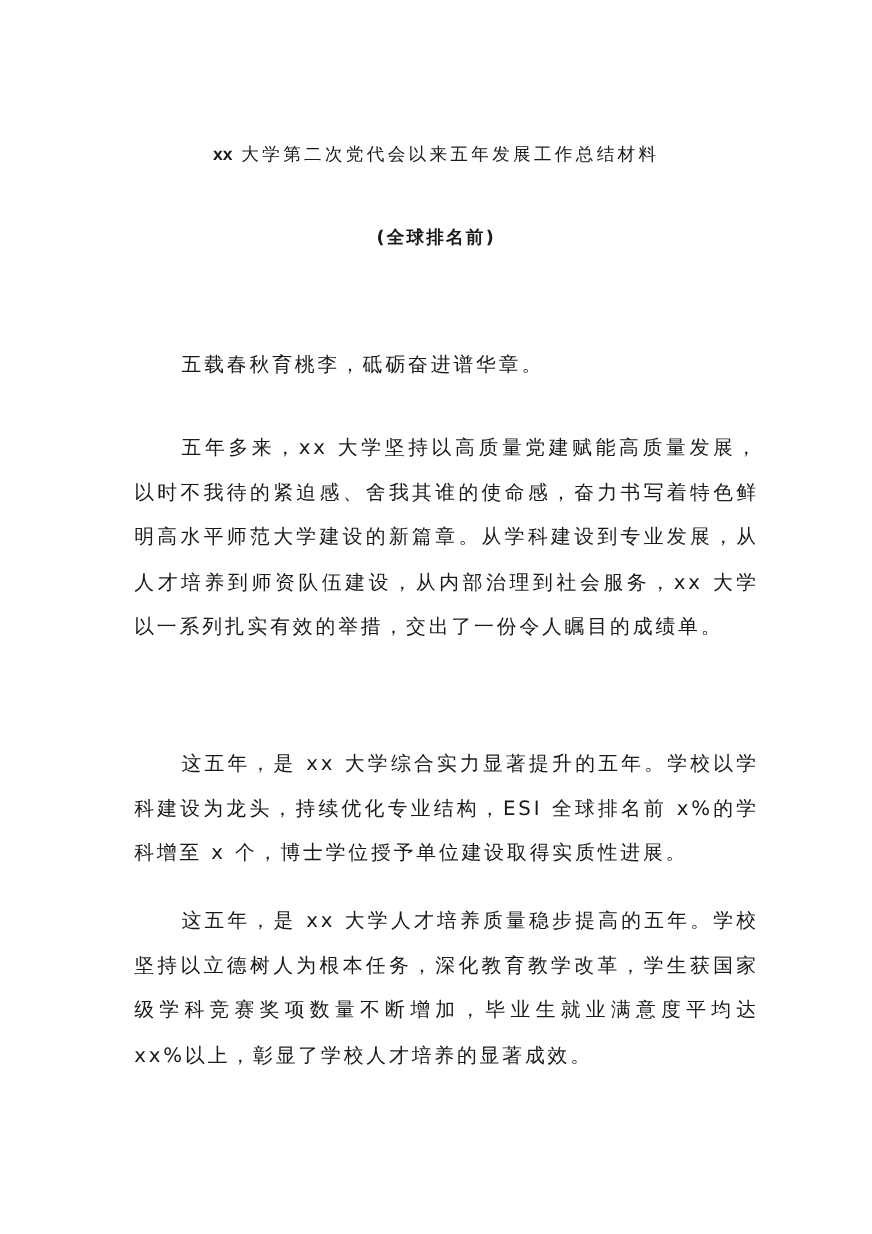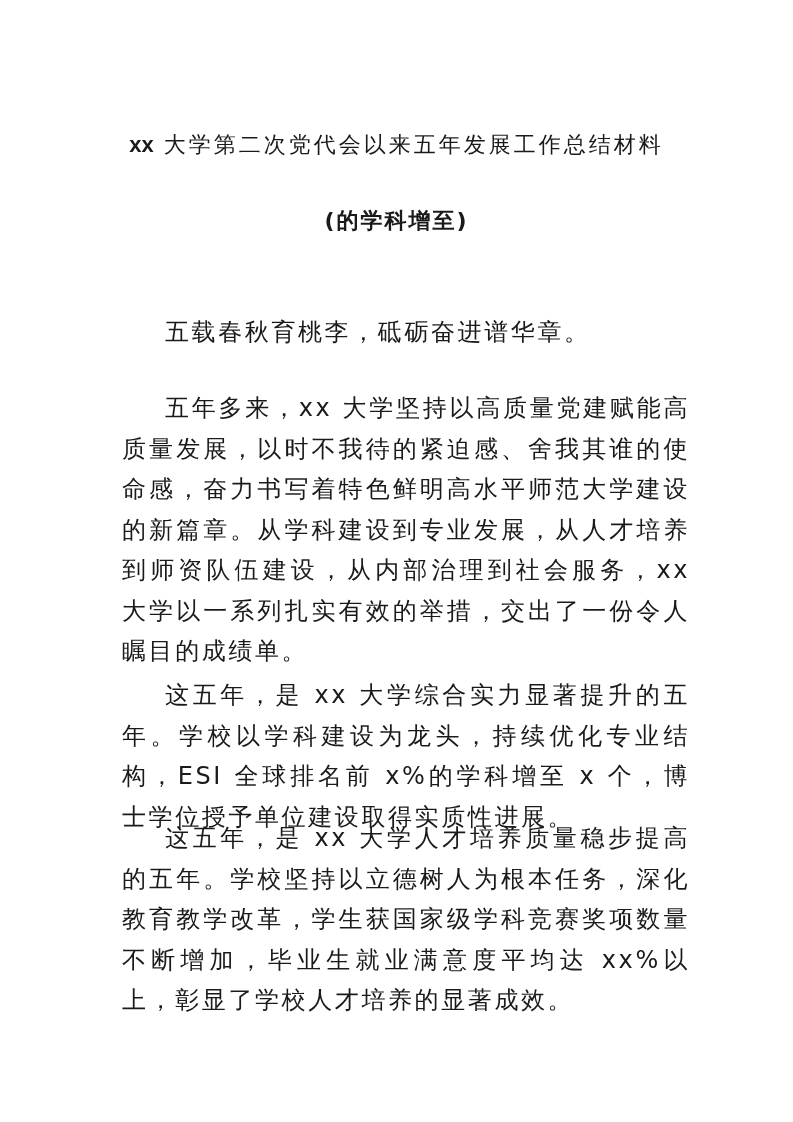--- a/index.html
+++ b/index.html
@@ -20,61 +20,61 @@
       left: 0; top: 0;
       width: 793px;
       height: 1122px;
       background: #ffffff;
     }
     .title {
       position: absolute;
       left: 0;
       width: 793px;
       text-align: center;
-      font-size: 22px;
+      font-size: 16px;
       letter-spacing: 3px;
       font-weight: normal;
       margin: 0;
       white-space: nowrap;
     }
     .title-main { top: 130px; }
     .title-sub { top: 206px; font-weight: bold; letter-spacing: 2px; }
     .latin { font-family: "Liberation Sans", sans-serif; font-weight: bold; letter-spacing: 0; }
 
     .body {
       position: absolute;
       left: 122px;
       width: 568px;
       top: 0;
     }
     .para {
       position: absolute;
       left: 0;
       width: 568px;
       margin: 0;
-      font-size: 24px;
+      font-size: 18px;
       line-height: 40.5px;
       letter-spacing: 2.6px;
       text-indent: 43px;
       text-align: justify;
       text-align-last: left;
     }
     .p1 { top: 312px; }
     .p2 { top: 388px; }
     .p3 { top: 675px; }
     .p4 { top: 818px; }
   </style>
 </head>
 <body>
 
 <div class="page">
 
   <h1 class="title title-main"><span class="latin">xx</span><span> 大学第二次党代会以来五年发展工作总结材料</span></h1>
 
-  <h2 class="title title-sub">(的学科增至)</h2>
+  <h2 class="title title-sub">(全球排名前)</h2>
 
   <div class="body">
     <p class="para p1">五载春秋育桃李，砥砺奋进谱华章。</p>
     <p class="para p2">五年多来，xx 大学坚持以高质量党建赋能高质量发展，以时不我待的紧迫感、舍我其谁的使命感，奋力书写着特色鲜明高水平师范大学建设的新篇章。从学科建设到专业发展，从人才培养到师资队伍建设，从内部治理到社会服务，xx 大学以一系列扎实有效的举措，交出了一份令人瞩目的成绩单。</p>
     <p class="para p3">这五年，是 xx 大学综合实力显著提升的五年。学校以学科建设为龙头，持续优化专业结构，ESI 全球排名前 x%的学科增至 x 个，博士学位授予单位建设取得实质性进展。</p>
     <p class="para p4">这五年，是 xx 大学人才培养质量稳步提高的五年。学校坚持以立德树人为根本任务，深化教育教学改革，学生获国家级学科竞赛奖项数量不断增加，毕业生就业满意度平均达 xx%以上，彰显了学校人才培养的显著成效。</p>
   </div>
 
 </div>
 

